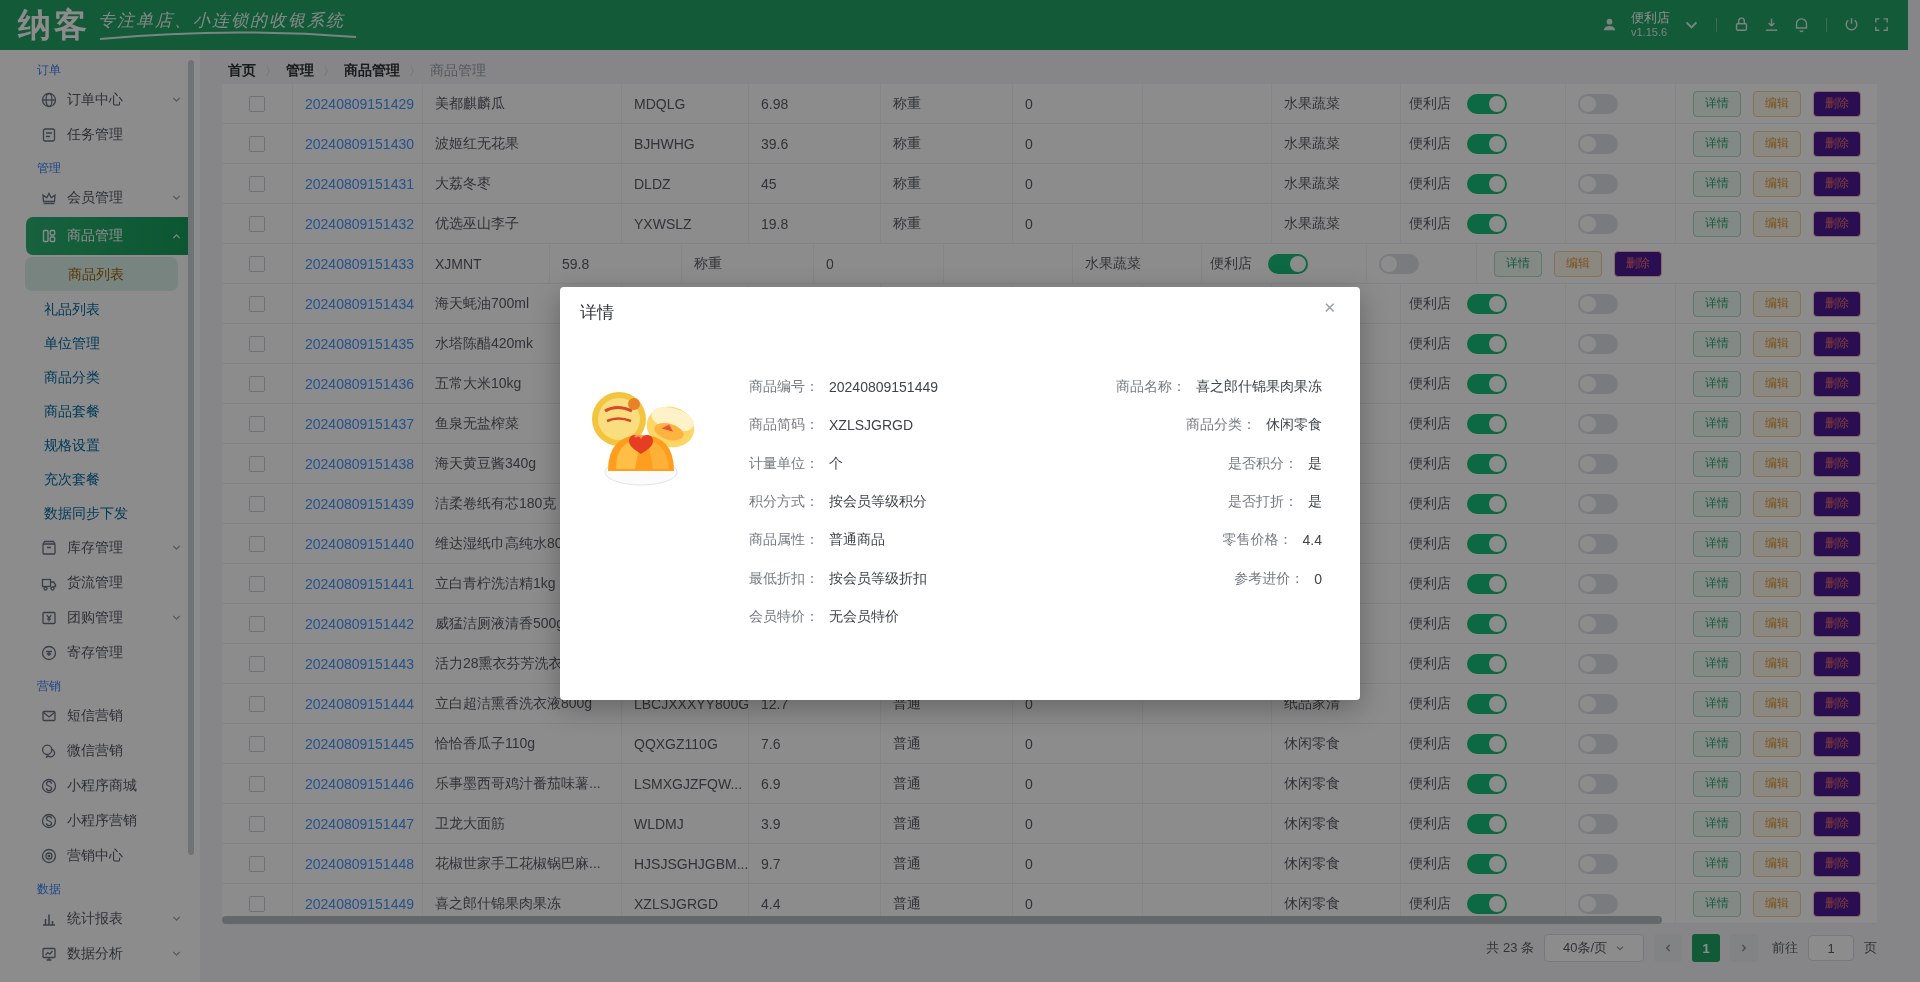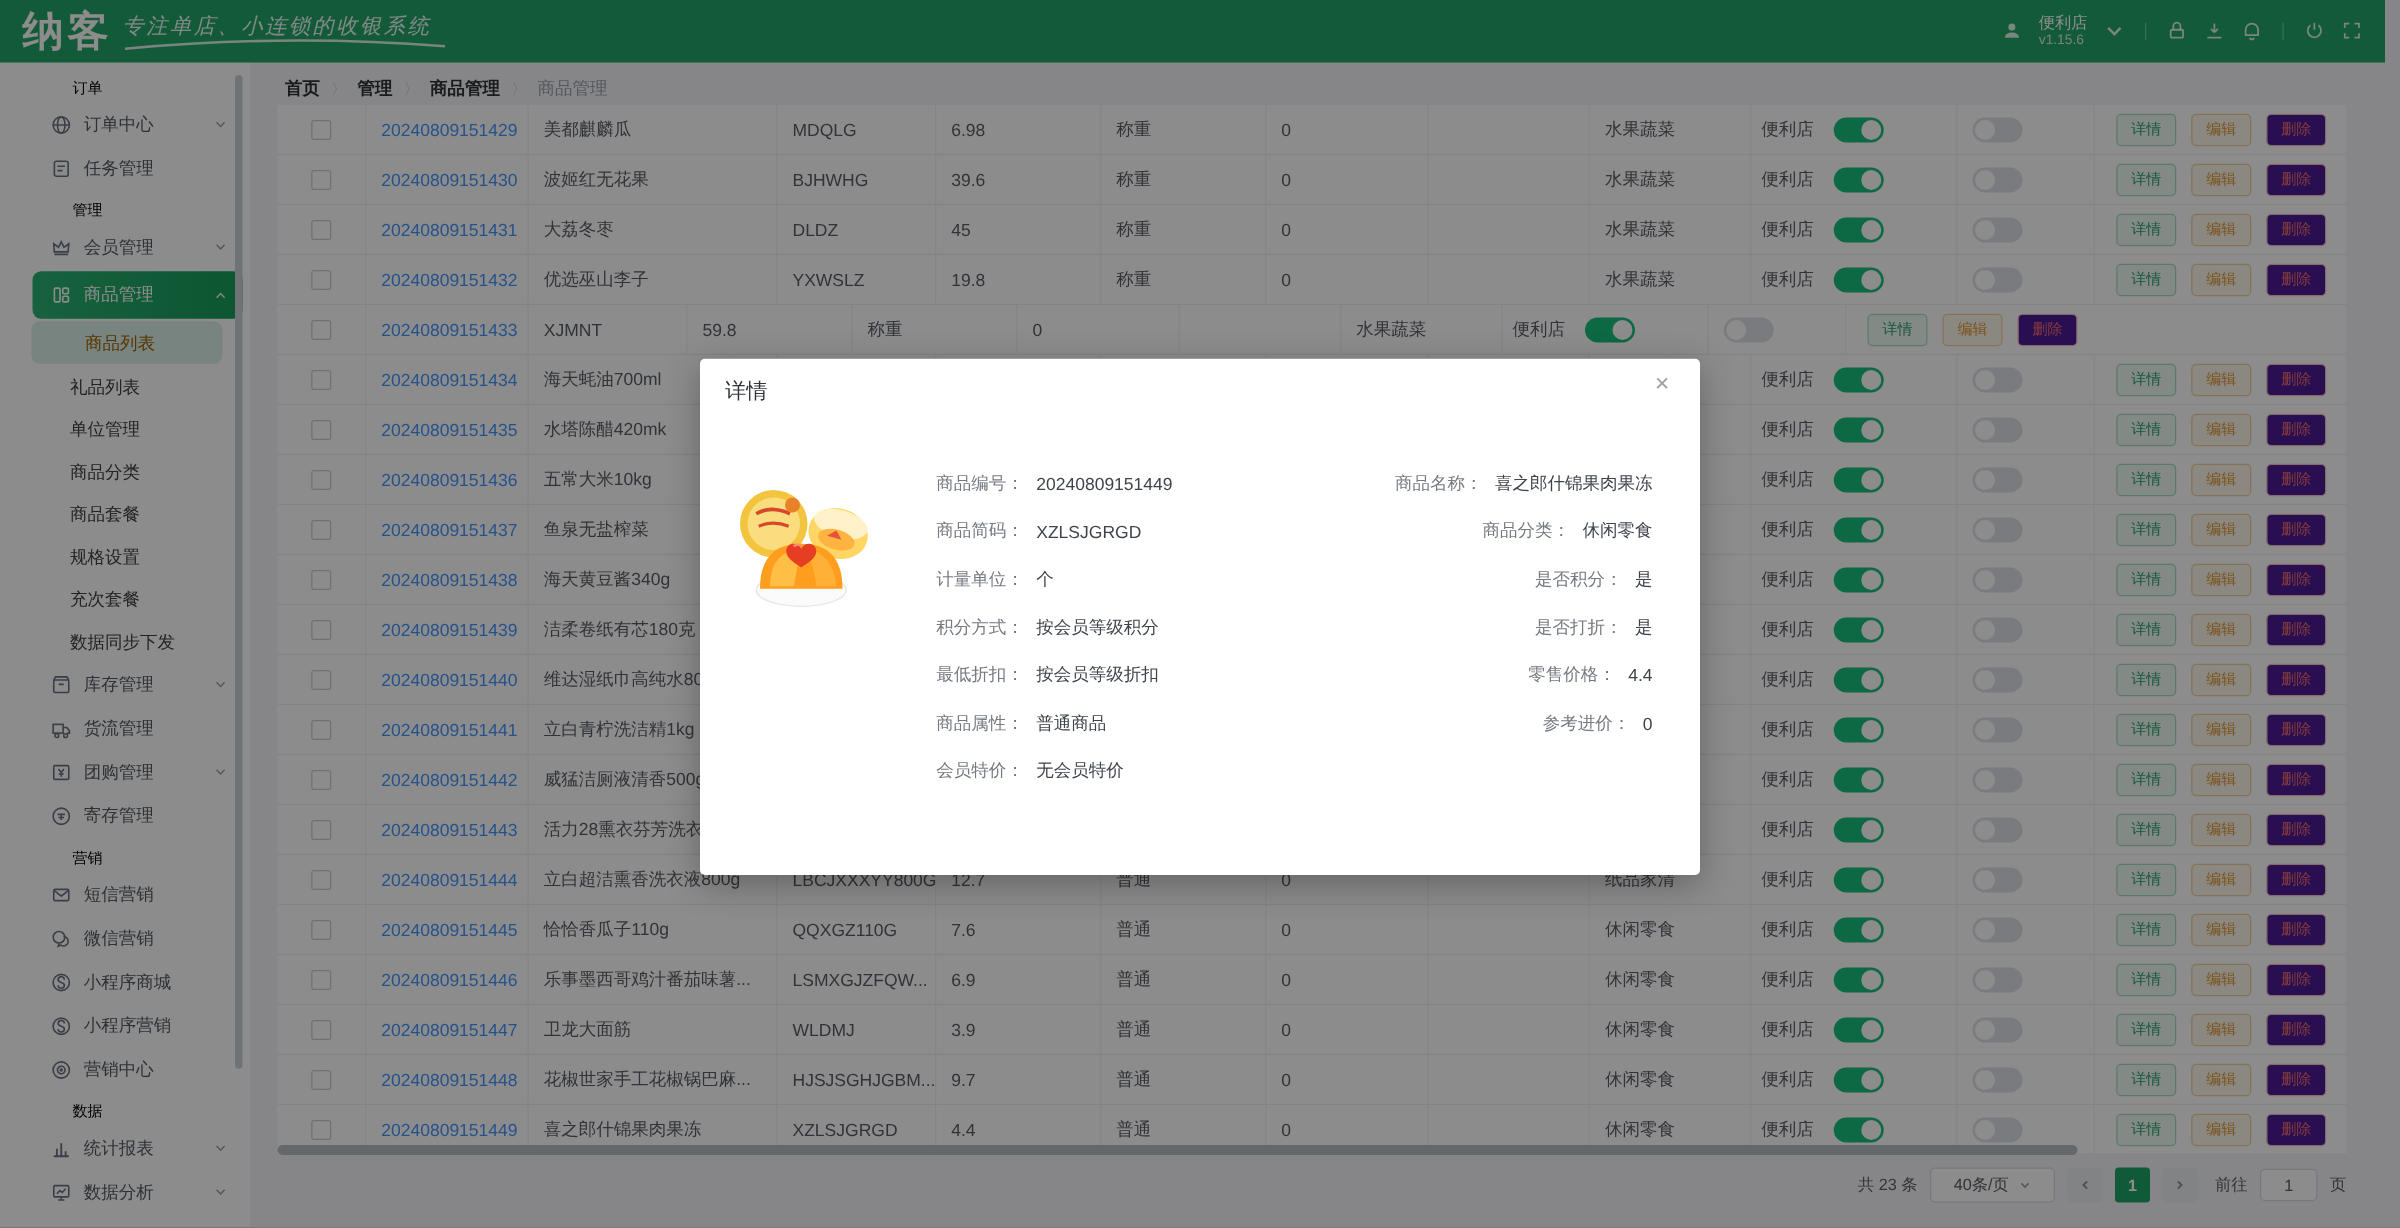--- a/index.html
+++ b/index.html
@@ -15,31 +15,31 @@
   .hdr-right{display:flex;align-items:center;gap:13px;color:rgba(255,255,255,.85);}
   .hicon{display:inline-flex;cursor:pointer;}
   .hicon svg{width:17px;height:17px;display:block;}
   .store-block{display:flex;flex-direction:column;line-height:1.15;color:#fff;}
   .store-name{font-size:13px;}
   .store-ver{font-size:11px;color:rgba(255,255,255,.82);}
   .hdiv{width:1px;height:14px;background:rgba(255,255,255,.35);margin:0 3px;}
 
   
   .sidebar{position:absolute;top:50px;left:0;width:200px;bottom:0;background:#fff;padding-top:4px;box-sizing:border-box;overflow:hidden;z-index:1;}
-  .sec-label{height:28px;line-height:32px;padding-left:58px;font-size:12px;color:#000000;}
+  .sec-label{height:28px;line-height:32px;padding-left:37px;font-size:12px;color:#3b82f6;}
   .sitem{position:relative;height:35px;display:flex;align-items:center;padding:0 18px 0 40px;font-size:14px;color:#545a63;cursor:pointer;box-sizing:border-box;}
   .sicon{width:18px;height:18px;margin-right:9px;color:#6b7280;display:inline-flex;flex:none;}
   .sicon svg{width:18px;height:18px;}
   .schev{margin-left:auto;display:inline-flex;color:#9aa0a8;}
   .schev svg{width:11px;height:11px;}
   .schev.up svg{transform:rotate(180deg);}
   .sitem.active{height:38px;margin:2px 6px 2px 26px;border-radius:7px;background:linear-gradient(90deg,#2bb272,#189c5c);color:#fff;padding:0 12px 0 14px;}
   .sitem.active .sicon{color:#fff;}
   .sitem.active .schev{color:rgba(255,255,255,.9);}
-  .ssub{height:34px;line-height:34px;padding-left:56px;font-size:14px;color:#404040;cursor:pointer;box-sizing:border-box;}
+  .ssub{height:34px;line-height:34px;padding-left:44px;font-size:14px;color:#0369a1;cursor:pointer;box-sizing:border-box;}
   .ssub.active{margin:1px 22px 1px 25px;padding-left:43px;border-radius:7px;background:rgba(33,165,103,.16);color:#a16207;}
   .sidebar-scrollbar{position:absolute;left:188px;top:60px;width:6px;height:795px;border-radius:3px;background:#ccd1d8;z-index:3;}
 
   
   .content{position:absolute;left:200px;top:50px;right:0;bottom:0;background:#f4f5f7;}
   .breadcrumb{position:absolute;top:10px;left:28px;height:22px;display:flex;align-items:center;gap:9px;font-size:14px;}
   .bc-item{color:#2f3338;font-weight:bold;}
   .bc-item.last{color:#9aa2ac;font-weight:normal;}
   .bc-sep{color:#c0c4cc;font-size:12px;font-weight:normal;}
 
@@ -1013,28 +1013,28 @@
         </div>
         <div class="frow">
           <span class="flabel">计量单位：</span>
           <span class="fvalue">个</span>
         </div>
         <div class="frow">
           <span class="flabel">积分方式：</span>
           <span class="fvalue">按会员等级积分</span>
         </div>
         <div class="frow">
+          <span class="flabel">商品属性：</span>
+          <span class="fvalue">普通商品</span>
+        </div>
+        <div class="frow">
           <span class="flabel">最低折扣：</span>
           <span class="fvalue">按会员等级折扣</span>
         </div>
         <div class="frow">
-          <span class="flabel">商品属性：</span>
-          <span class="fvalue">普通商品</span>
-        </div>
-        <div class="frow">
           <span class="flabel">会员特价：</span>
           <span class="fvalue">无会员特价</span>
         </div>
       </div>
     <div class="mfields right" id="mfr">
         <div class="frow">
           <span class="flabel">商品名称：</span>
           <span class="fvalue">喜之郎什锦果肉果冻</span>
         </div>
         <div class="frow">

